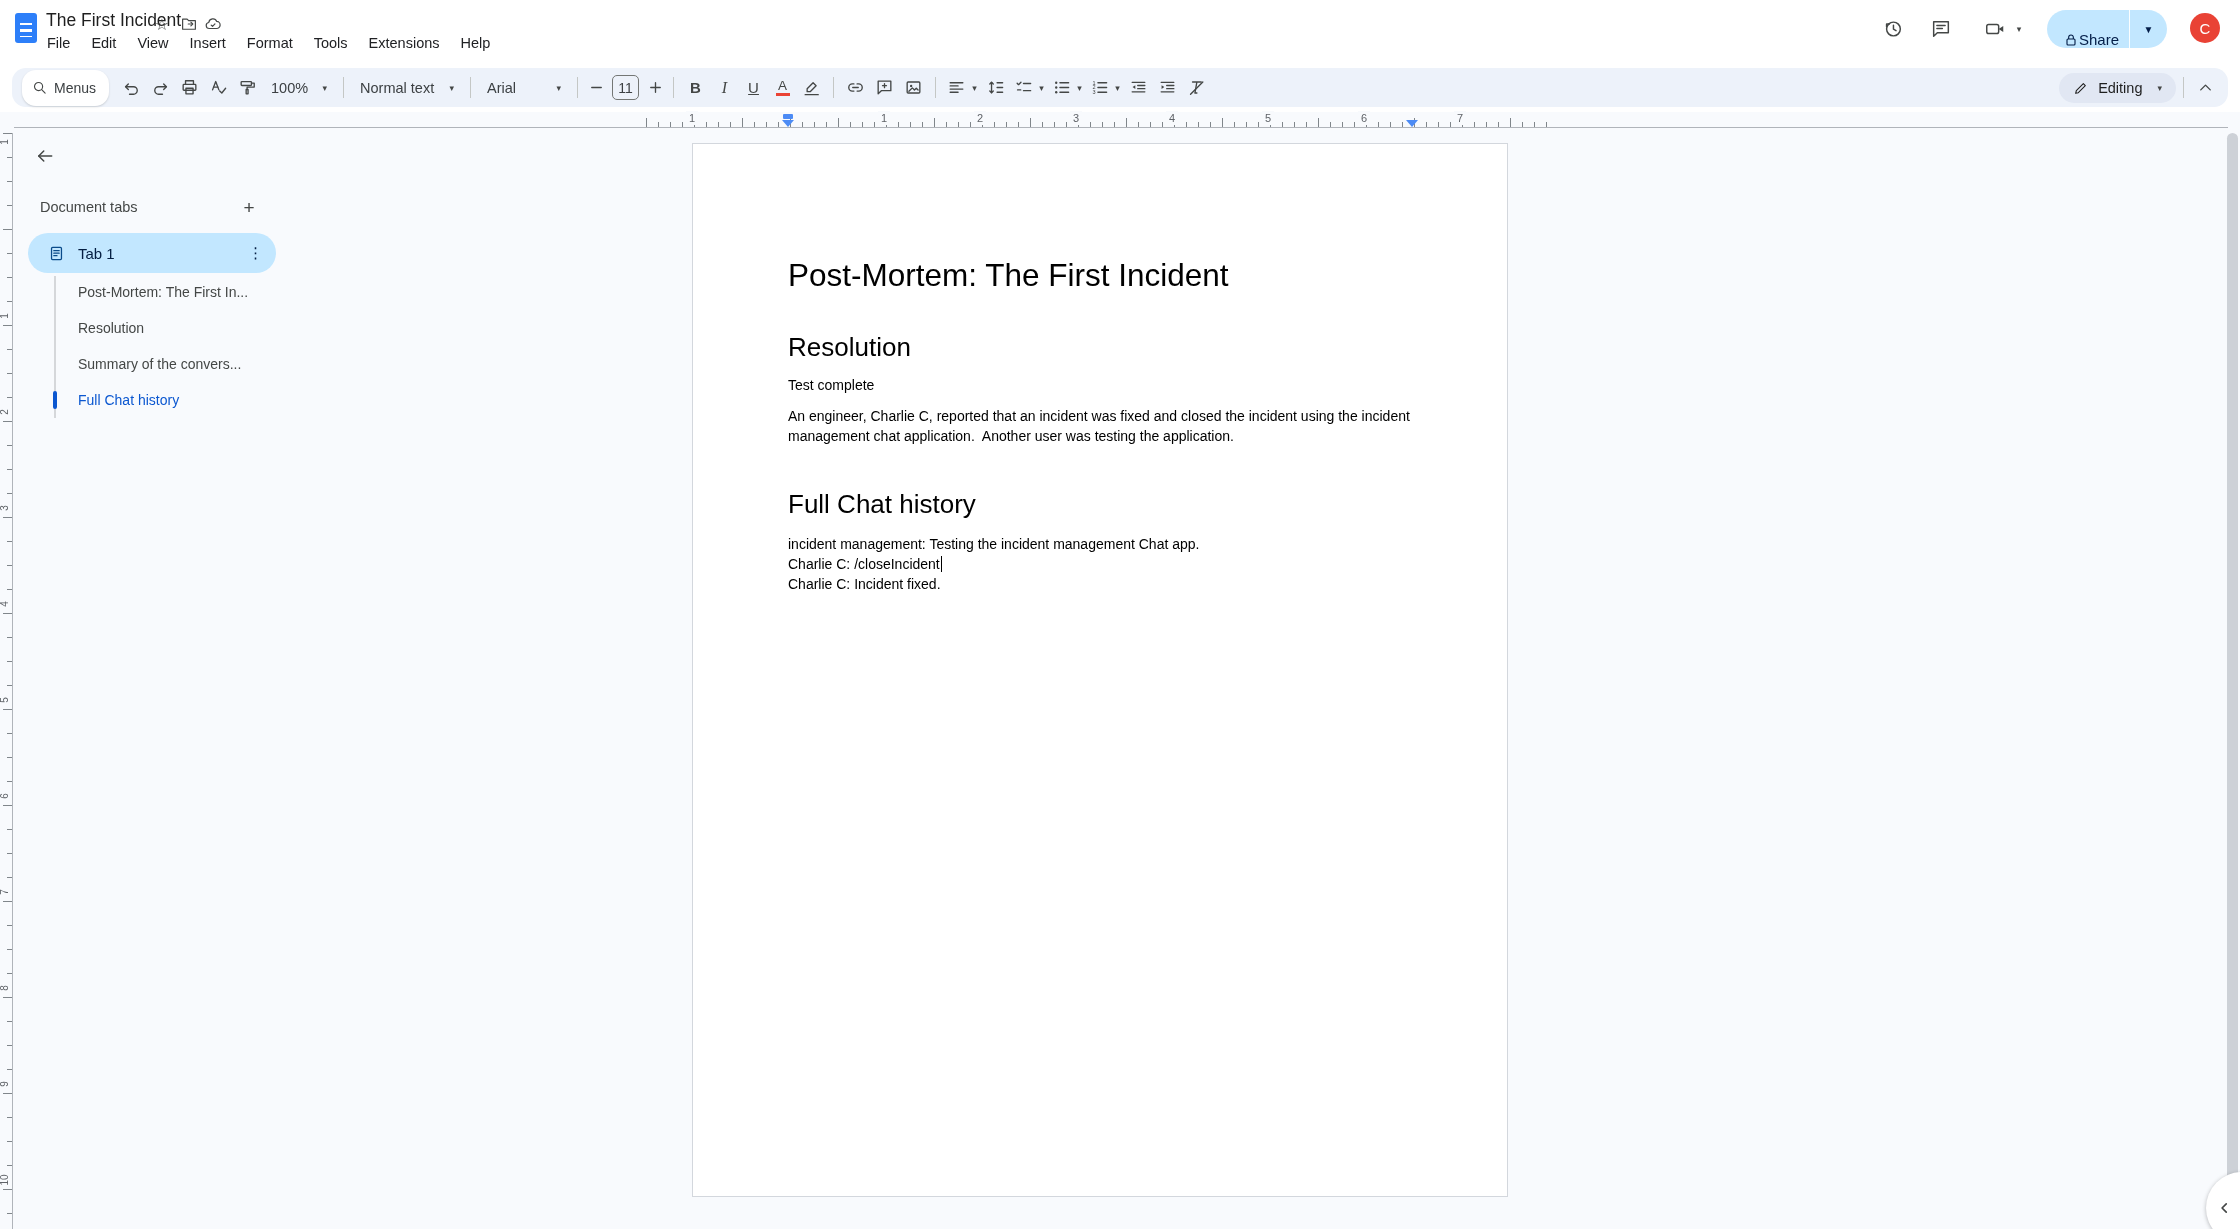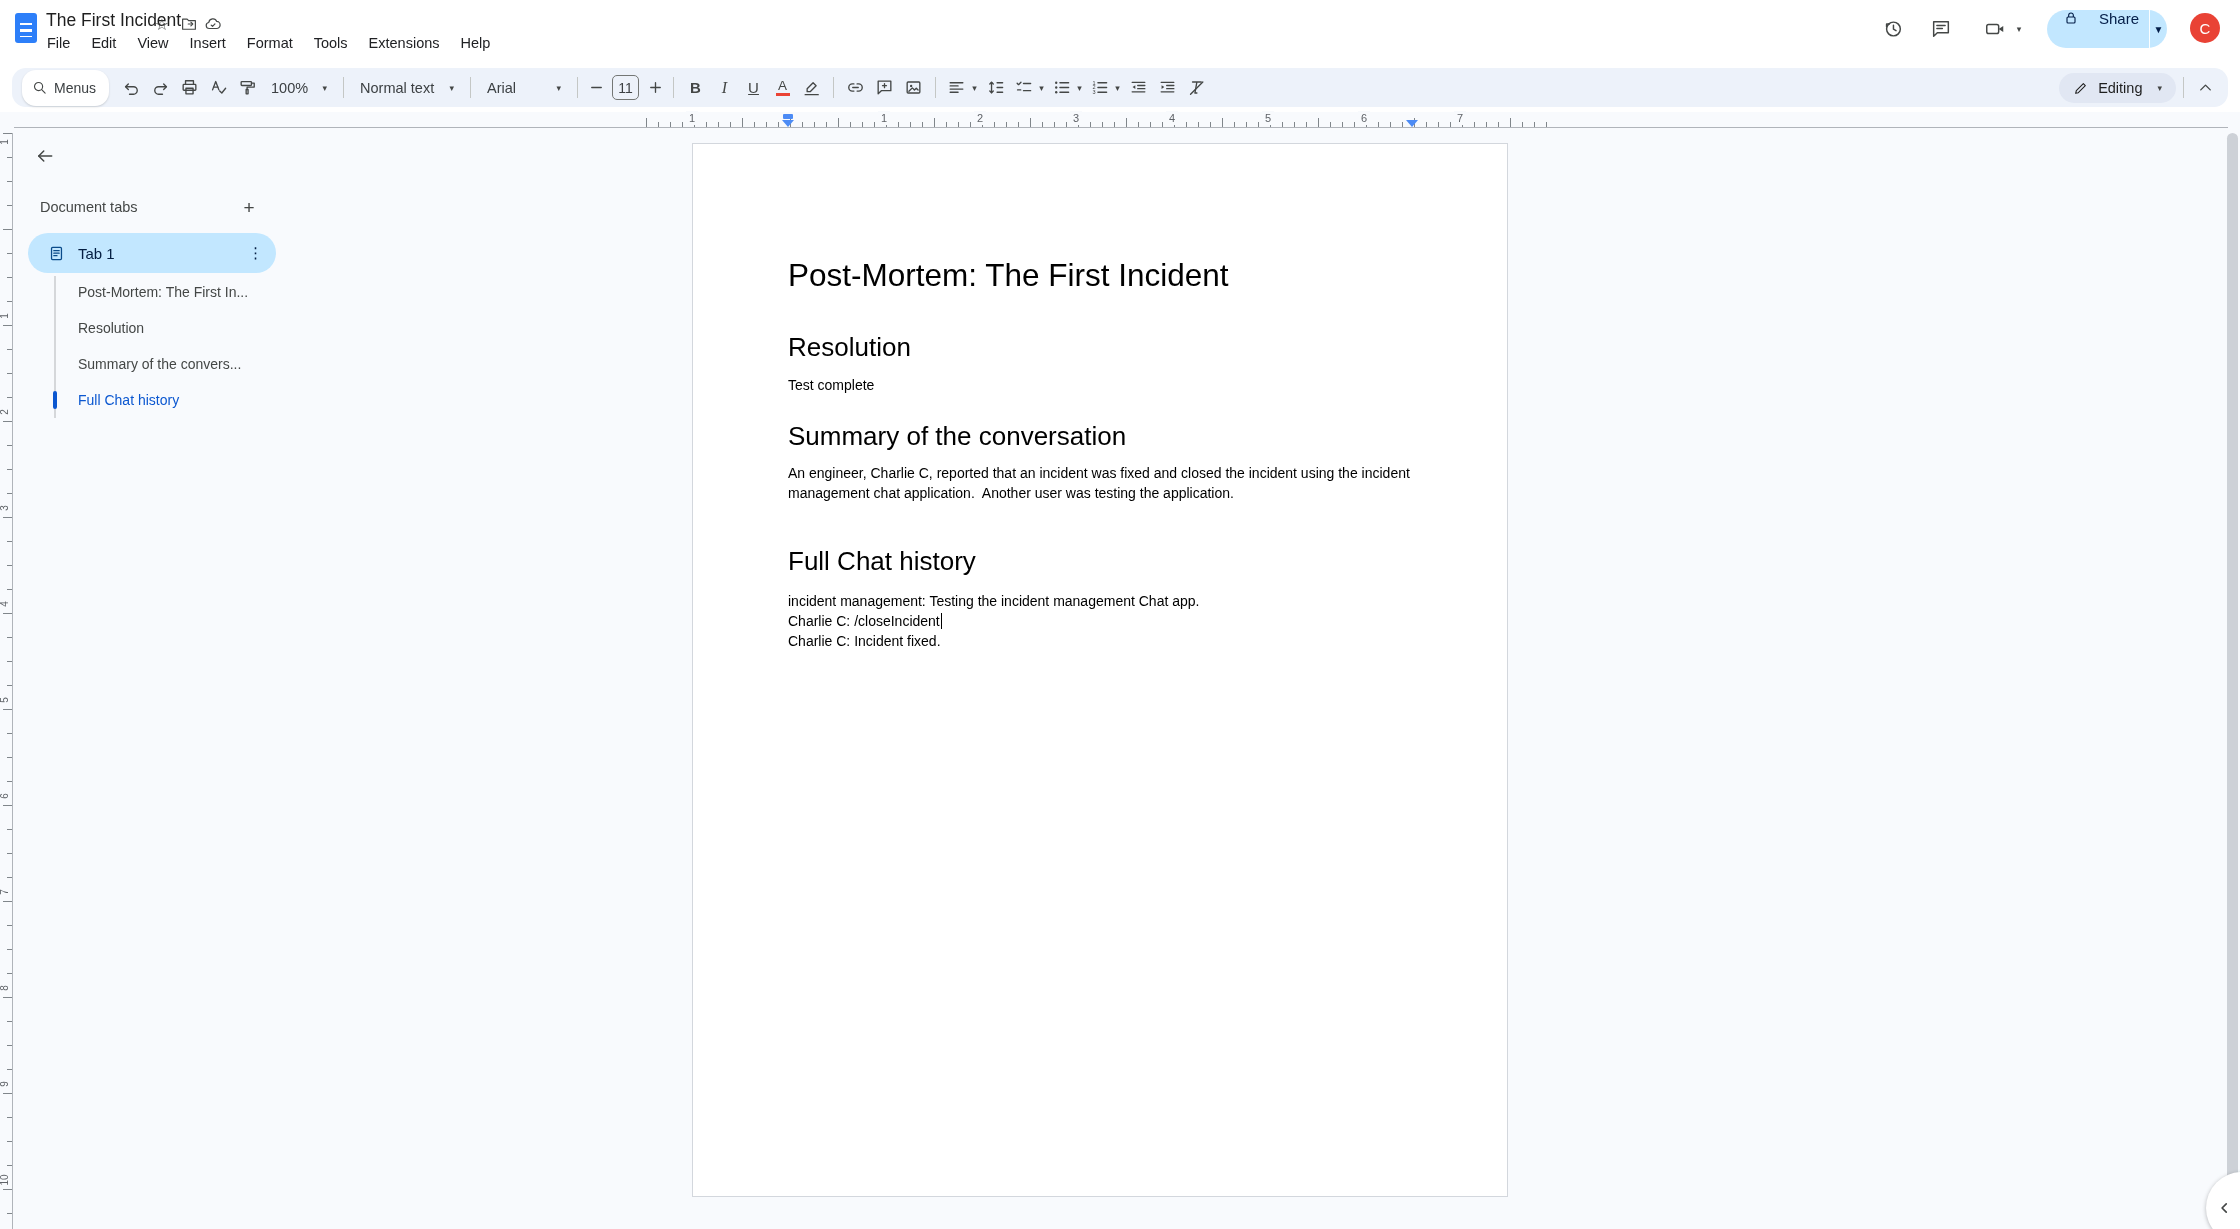--- a/index.html
+++ b/index.html
@@ -18,21 +18,21 @@
   .doc-title { position:absolute; left:46px; top:10px; font-size:17.5px; color:#1f1f1f; white-space:nowrap; }
   .title-icon { position:absolute; top:14px; width:20px; height:20px; color:#444746; display:flex; align-items:center; justify-content:center; font-size:16px; }
   .title-icon svg { width:18px; height:18px; stroke:#444746; fill:none; stroke-width:1.6; stroke-linecap:round; stroke-linejoin:round; }
   .menubar { position:absolute; left:44px; top:35px; display:flex; gap:15px; font-size:14.5px; color:#202124; }
   .menubar span { padding:0 3px; cursor:default; }
   .hdr-btn { position:absolute; top:16px; width:26px; height:26px; display:flex; align-items:center; justify-content:center; }
   .hdr-btn svg { width:22px; height:22px; stroke:#444746; fill:none; stroke-width:1.6; stroke-linecap:round; stroke-linejoin:round; }
   .mini-caret { font-size:9px; color:#444746; }
   .share-pill { position:absolute; left:2047px; top:10px; width:120px; height:38px; background:#c2e7ff; border-radius:19px;
     display:flex; align-items:center; color:#041e49; }
-  .share-main { display:flex; align-items:flex-start; gap:20px; padding:0 10px 0 16px; height:100%; border-right:1px solid rgba(255,255,255,.95); }
+  .share-main { display:flex; align-items:flex-end; gap:0; padding:0 10px 0 16px; height:100%; border-right:1px solid rgba(255,255,255,.95); }
   .share-main svg { width:16px; height:16px; stroke:#041e49; fill:none; stroke-width:1.7; }
   .share-label { font-size:15px; font-weight:500; }
   .share-caret { flex:1; text-align:center; font-size:10px; }
   .avatar { position:absolute; left:2190px; top:13px; width:30px; height:30px; border-radius:50%; background:#e94235;
     color:#fff; font-size:15px; font-weight:500; display:flex; align-items:center; justify-content:center; }
   
   .toolbar { position:absolute; left:12px; top:68px; width:2216px; height:39px; background:#edf2fa; border-radius:14px;
     display:flex; align-items:center; padding:0 8px; }
   .menus-pill { height:36px; background:#fff; border-radius:14px; display:flex; align-items:center; gap:7px;
     padding:0 13px 0 10px; margin:0 8px 0 2px; box-shadow:0 1px 2px rgba(60,64,67,.2); color:#3c4043; font-size:14px; flex:none; }
@@ -403,21 +403,20 @@
 <div class="outline-item" style="top:284px">Post-Mortem: The First In...</div>
 <div class="outline-item" style="top:320px">Resolution</div>
 <div class="outline-item" style="top:356px">Summary of the convers...</div>
 <div class="outline-item active" style="top:392px">Full Chat history</div>
 
 <div class="page">
   <div class="page-content">
     <div class="doc-title-text">Post-Mortem: The First Incident</div>
     <div class="doc-h1 m-res">Resolution</div>
     <div class="doc-p m-resp">Test complete</div>
-    <div class="doc-h1 m-sum">Summary of the conversation</div>
     <div class="doc-p m-sump">An engineer, Charlie C, reported that an incident was fixed and closed the incident using the incident management chat application.  Another user was testing the application.</div>
     <div class="doc-blank"></div>
     <div class="doc-h1 m-chat">Full Chat history</div>
     <div class="doc-p m-chatp"><span>incident management: Testing the incident management Chat app.</span></div>
     <div class="doc-p"><span>Charlie C: /closeIncident</span><span class="text-caret"></span></div>
     <div class="doc-p"><span>Charlie C: Incident fixed.</span></div>
   </div>
 </div>
 
 <div class="v-scrollbar"></div>

